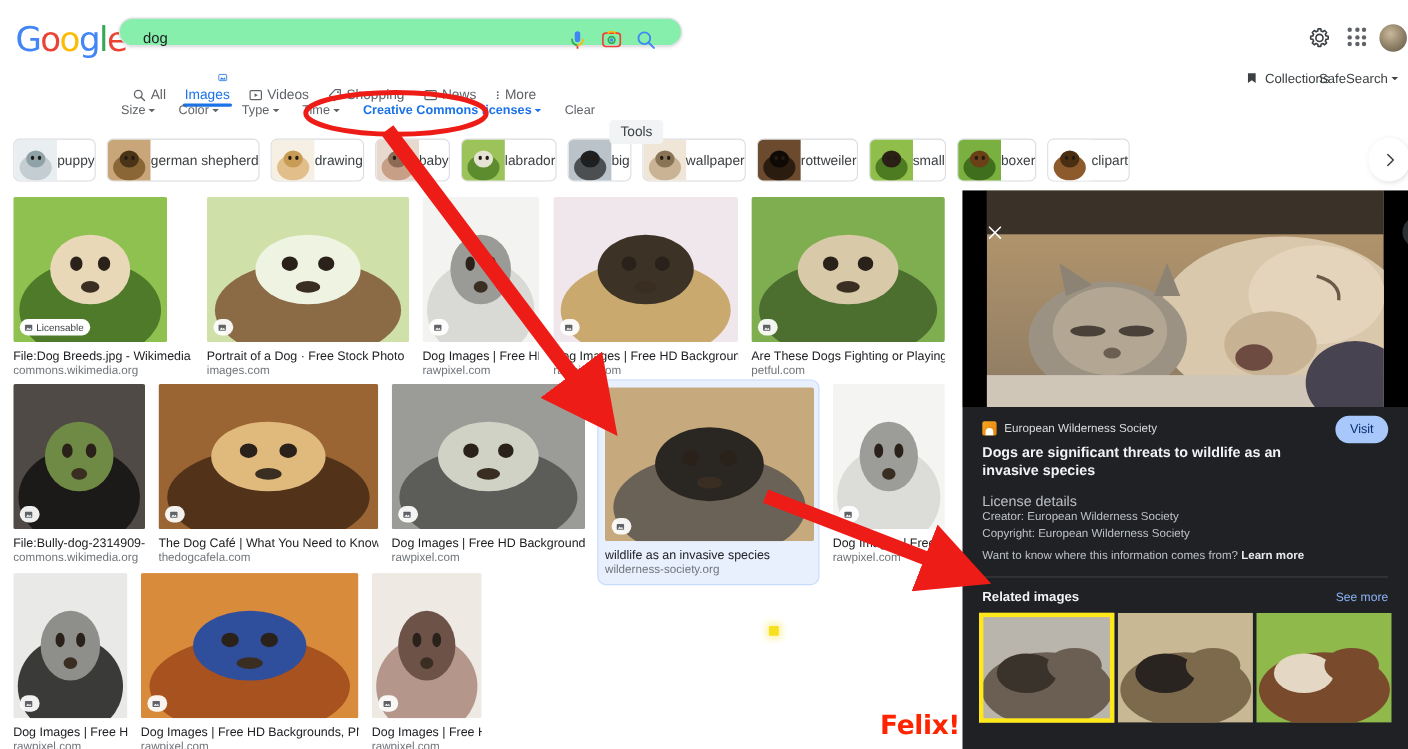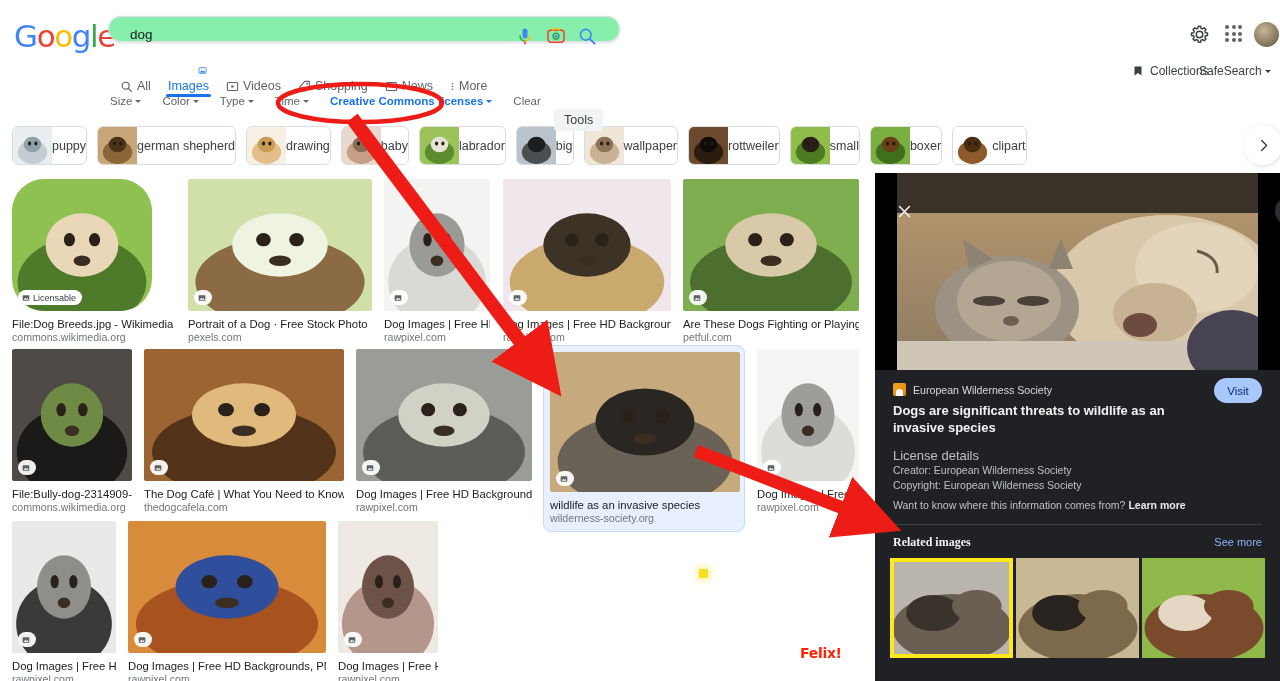--- a/index.html
+++ b/index.html
@@ -97,29 +97,29 @@
   .ptitle{margin-top:6px;font-size:13px;font-weight:bold;color:#f1f3f4;line-height:17px;padding-right:60px;}
   .visit{position:absolute;right:18px;top:8px;width:48px;height:25px;border-radius:13px;background:#a8c7fa;
          color:#062e6f;font-size:11.5px;display:flex;align-items:center;justify-content:center;cursor:pointer;}
   .lic{margin-top:12px;}
   .lic .lbl{font-size:13px;color:#bdc1c6;line-height:15px;}
   .lic .row{font-size:10.5px;color:#bdc1c6;line-height:15px;}
   .lic .ask{margin-top:5px;font-size:10.5px;color:#bdc1c6;line-height:15px;}
   .lic .ask b{color:#e8eaed;}
   .divider{margin:11px 18px 0 18px;height:1px;background:#3c4043;}
   .relhead{display:flex;justify-content:space-between;align-items:baseline;padding:10px 18px 0 18px;}
-  .relhead .t{font-size:12px;font-weight:bold;color:#f1f3f4;font-family:Liberation Serif, serif;}
+  .relhead .t{font-size:12px;font-weight:bold;color:#f1f3f4;}
   .relhead .m{font-size:11px;color:#8ab4f8;cursor:pointer;}
   .relgrid{display:flex;gap:3px;padding:8px 15px 0 15px;}
   .relitem{width:124px;height:100px;overflow:hidden;cursor:pointer;position:relative;}
   .relitem.hl{outline:4px solid #ffe81a;outline-offset:-4px;}
 
   
   .anno{position:absolute;left:0;top:0;width:1280px;height:681px;pointer-events:none;z-index:20;}
-  .felix{position:absolute;left:800px;top:645px;font-size:14px;font-weight:bold;color:#ff2400;
+  .felix{position:absolute;left:800px;top:645px;font-size:24px;font-weight:bold;color:#ff2400;
          letter-spacing:-.3px;font-family:"DejaVu Sans",sans-serif;z-index:21;}
   .ydot{position:absolute;left:699px;top:569px;width:9px;height:9px;background:#f7e01e;
         border-radius:1px;z-index:21;box-shadow:0 0 6px 3px rgba(247,224,30,.35);}
 </style>
 </head>
 <body>
 
 <div class="header">
 
   <div class="logo">
@@ -350,21 +350,21 @@
     </div>
   <div class="chip-next">
     <svg width="15" height="15" viewBox="0 0 24 24">
       <path d="M9 4 L17 12 L9 20" fill="none" stroke="#3c4043" stroke-width="2.2" stroke-linecap="round" stroke-linejoin="round"></path>
       </svg>
   </div>
 </div>
 
 <div class="results" id="grid">
     <div class="card" style="left: 12px; top: 6px; width: 164px;">
-      <div class="imgwrap" style="width: 140px; height: 132px; border-radius: 32px;">
+      <div class="imgwrap" style="width: 140px; height: 132px;">
         <svg class="ph" viewBox="0 0 100 100" preserveAspectRatio="none">
           <rect width="100" height="100" fill="#8ec14f"></rect>
           <ellipse cx="50" cy="78" rx="46" ry="34" fill="#4e7a2a"></ellipse>
           <ellipse cx="50" cy="50" rx="26" ry="24" fill="#e8d8b8"></ellipse>
           <ellipse cx="41" cy="46" rx="4" ry="5" fill="#2a211a"></ellipse>
           <ellipse cx="59" cy="46" rx="4" ry="5" fill="#2a211a"></ellipse>
           <ellipse cx="50" cy="62" rx="6" ry="4" fill="#3a2d22"></ellipse>
         </svg>
         <div class="badge lic">
           <svg width="8" height="8" viewBox="0 0 24 24">
@@ -388,21 +388,21 @@
           <ellipse cx="50" cy="62" rx="6" ry="4" fill="#3a2d22"></ellipse>
         </svg>
         <div class="badge">
           <svg width="8" height="8" viewBox="0 0 24 24">
             <rect x="2" y="4" width="20" height="16" rx="2" fill="#5f6368"></rect>
             <path d="M5 17 L10 11 L13.5 15 L16.5 12 L20 17 Z" fill="#fff"></path>
           </svg>
         </div>
       </div>
       <div class="cap">Portrait of a Dog · Free Stock Photo</div>
-      <div class="src">pexels.com</div>
+      <div class="src">images.com</div>
     </div>
     <div class="card" style="left: 384px; top: 6px; width: 106px;">
       <div class="imgwrap" style="width: 106px; height: 132px;">
         <svg class="ph" viewBox="0 0 100 100" preserveAspectRatio="none">
           <rect width="100" height="100" fill="#f3f3f1"></rect>
           <ellipse cx="50" cy="78" rx="46" ry="34" fill="#d9d9d5"></ellipse>
           <ellipse cx="50" cy="50" rx="26" ry="24" fill="#9a9a96"></ellipse>
           <ellipse cx="41" cy="46" rx="4" ry="5" fill="#2a211a"></ellipse>
           <ellipse cx="59" cy="46" rx="4" ry="5" fill="#2a211a"></ellipse>
           <ellipse cx="50" cy="62" rx="6" ry="4" fill="#3a2d22"></ellipse>

